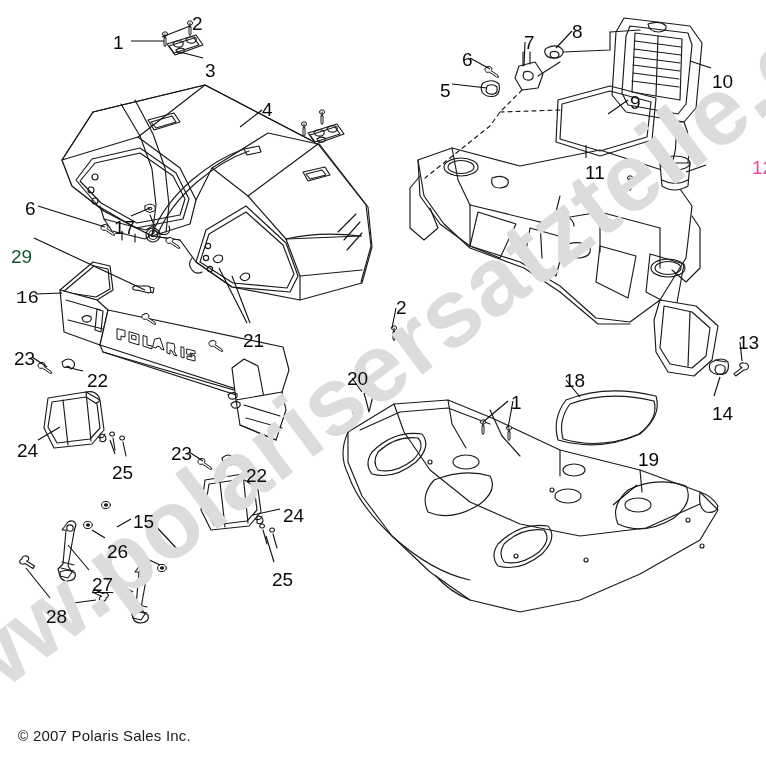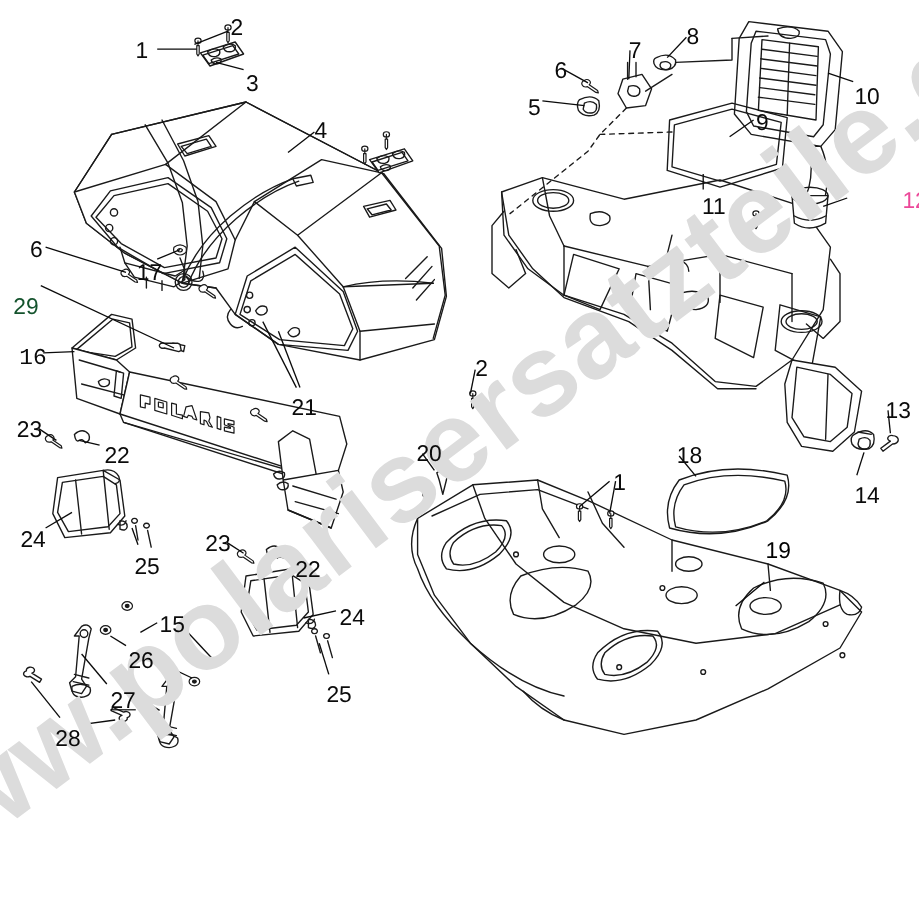--- a/index.html
+++ b/index.html
@@ -402,14 +402,18 @@
       <div class="lbl" style="left: 752px; top: 158px; color: #ec4899;">12</div>
       <div class="lbl" style="left: 396px; top: 298px; color: rgb(11, 11, 11);">2</div>
       <div class="lbl" style="left: 347px; top: 369px; color: rgb(11, 11, 11);">20</div>
       <div class="lbl" style="left: 511px; top: 393px; color: rgb(11, 11, 11);">1</div>
       <div class="lbl" style="left: 738px; top: 333px; color: rgb(11, 11, 11);">13</div>
       <div class="lbl" style="left: 712px; top: 404px; color: rgb(11, 11, 11);">14</div>
       <div class="lbl" style="left: 564px; top: 371px; color: rgb(11, 11, 11);">18</div>
       <div class="lbl" style="left: 638px; top: 450px; color: #000000;">19</div>
     </div>
 
+  <div class="cp">
+    <span class="sym">©</span>
+    <span>2007  Polaris Sales Inc.</span>
+  </div>
 
 </div>
 
 </body></html>

